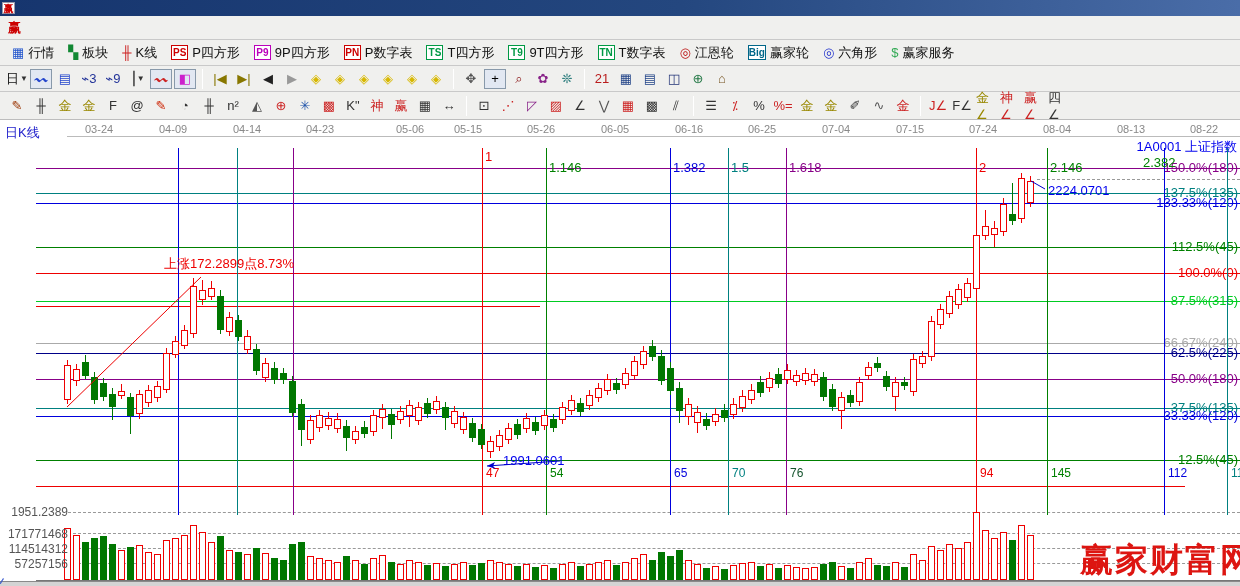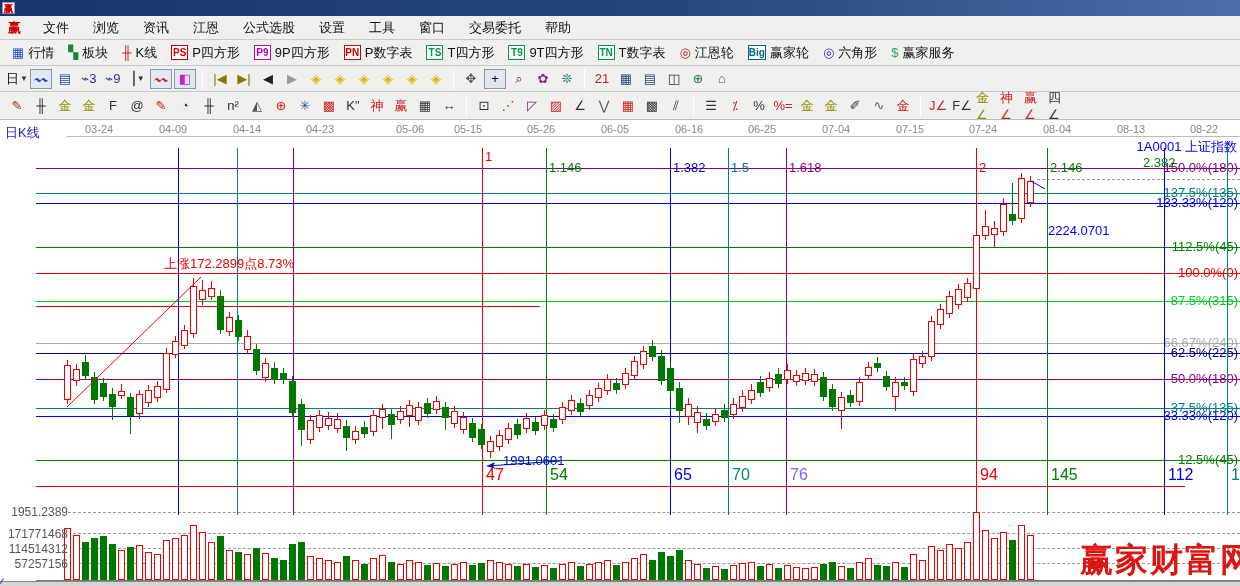--- a/index.html
+++ b/index.html
@@ -29,40 +29,39 @@
   .ico{width:22px;height:20px;display:flex;align-items:center;justify-content:center;
     font-size:13px;border:1px solid transparent;}
   .ico.pressed{border:1px solid #8899aa;background:#e2e8f2;}
   .dd{font-size:8px;color:#333;margin-left:1px;}
   
   #chart-layer{position:absolute;left:0;top:0;width:1240px;height:586px;}
   .hline,.vline,.cwick,.cbody,.vbar,.dash{position:absolute;}
   .lab{position:absolute;font-size:13px;line-height:13px;white-space:nowrap;}
   .pct{position:absolute;font-size:13px;line-height:12px;white-space:nowrap;right:2px;text-align:right;background:transparent;}
   .datelab{position:absolute;top:123px;font-size:11px;color:#888;white-space:nowrap;}
-  .numlab{position:absolute;top:466px;font-size:16px;white-space:nowrap;}
+  .numlab{position:absolute;top:466px;font-size:12px;white-space:nowrap;}
   .toplab{position:absolute;top:160px;font-size:13px;white-space:nowrap;}
   .vol-lab{position:absolute;left:4px;width:64px;text-align:right;font-size:12px;color:#555;}
   .bottomstrip{position:absolute;left:0;top:581px;width:1240px;height:5px;background:#d4d4d4;border-top:1px solid #8a8a8a;}
   .grip{position:absolute;left:1px;top:577px;color:#3355cc;font-size:8px;letter-spacing:-1px;}
   .watermark{position:absolute;left:1080px;top:538px;width:156px;color:#dd1511;font-size:33px;
     font-family:"Liberation Serif","DejaVu Serif",serif;font-weight:bold;letter-spacing:2px;white-space:nowrap;}
 </style>
 </head>
 <body>
 
 <div class="screen">
 
   <div class="titlebar">
     <span class="logo">赢</span>
   </div>
 
   <div class="menubar">
     <span class="mlogo">赢</span>
-    <span id="menu-items"><span class="mi">文件</span><span class="mi">浏览</span><span class="mi">资讯</span><span class="mi">江恩</span><span class="mi">公式选股</span><span class="mi">设置</span><span class="mi">工具</span><span class="mi">窗口</span><span class="mi">交易委托</span><span class="mi">帮助</span></span>
   </div>
 
   <div class="tb tb1" id="toolbar1">
       <span class="tbtn">
         <span class="g" style="color: rgb(34, 85, 204);">▦</span>
         <span>行情</span>
       </span>
       <span class="tbtn">
         <span class="g" style="color: rgb(17, 136, 51);">▚</span>
         <span>板块</span>
@@ -403,21 +402,21 @@
       <div class="toplab" style="left: 549px; top: 160px; color: rgb(0, 128, 0);">1.146</div>
       <div class="numlab" style="left: 550px; color: rgb(0, 128, 0);">54</div>
       <div class="vline" style="left: 670px; top: 148px; width: 1px; height: 367px; background: rgb(0, 0, 221);"></div>
       <div class="toplab" style="left: 673px; top: 160px; color: rgb(0, 0, 221);">1.382</div>
       <div class="numlab" style="left: 674px; color: rgb(0, 0, 221);">65</div>
       <div class="vline" style="left: 728px; top: 148px; width: 1px; height: 367px; background: rgb(0, 128, 128);"></div>
       <div class="toplab" style="left: 731px; top: 160px; color: rgb(0, 128, 128);">1.5</div>
       <div class="numlab" style="left: 732px; color: rgb(0, 128, 128);">70</div>
       <div class="vline" style="left: 786px; top: 148px; width: 1px; height: 367px; background: rgb(136, 0, 136);"></div>
       <div class="toplab" style="left: 789px; top: 160px; color: rgb(136, 0, 136);">1.618</div>
-      <div class="numlab" style="left: 790px; color: #8b5cf6;">76</div>
+      <div class="numlab" style="left: 790px; color: #14532d;">76</div>
       <div class="vline" style="left: 976px; top: 148px; width: 1px; height: 367px; background: rgb(238, 0, 0);"></div>
       <div class="toplab" style="left: 979px; top: 160px; color: rgb(238, 0, 0);">2</div>
       <div class="numlab" style="left: 980px; color: rgb(238, 0, 0);">94</div>
       <div class="vline" style="left: 1047px; top: 148px; width: 1px; height: 367px; background: rgb(0, 128, 0);"></div>
       <div class="toplab" style="left: 1050px; top: 160px; color: rgb(0, 128, 0);">2.146</div>
       <div class="numlab" style="left: 1051px; color: rgb(0, 128, 0);">145</div>
       <div class="vline" style="left: 1164px; top: 148px; width: 1px; height: 367px; background: rgb(0, 0, 221);"></div>
       <div class="numlab" style="left: 1168px; color: rgb(0, 0, 221);">112</div>
       <div class="vline" style="left: 1227px; top: 148px; width: 1px; height: 367px; background: rgb(0, 128, 128);"></div>
       <div class="numlab" style="left: 1231px; color: rgb(0, 128, 128);">118</div>
@@ -740,21 +739,21 @@
       <div class="cwick" style="left: 1012px; top: 183px; width: 1px; height: 42px; background: rgb(0, 119, 0);"></div>
       <div class="cbody" style="left: 1009px; top: 214px; width: 7px; height: 7px; background: rgb(0, 119, 0); border: 1px solid rgb(0, 119, 0);"></div>
       <div class="vbar" style="left: 1009px; top: 540px; width: 7px; height: 40px; background: rgb(0, 119, 0); border: 1px solid rgb(0, 119, 0);"></div>
       <div class="cwick" style="left: 1021px; top: 173px; width: 1px; height: 50px; background: rgb(238, 0, 0);"></div>
       <div class="cbody" style="left: 1018px; top: 178px; width: 7px; height: 41px; background: rgb(255, 255, 255); border: 1px solid rgb(238, 0, 0);"></div>
       <div class="vbar" style="left: 1018px; top: 525px; width: 7px; height: 55px; background: rgb(255, 255, 255); border: 1px solid rgb(238, 0, 0);"></div>
       <div class="cwick" style="left: 1030px; top: 176px; width: 1px; height: 31px; background: rgb(238, 0, 0);"></div>
       <div class="cbody" style="left: 1027px; top: 181px; width: 7px; height: 22px; background: rgb(255, 255, 255); border: 1px solid rgb(238, 0, 0);"></div>
       <div class="vbar" style="left: 1027px; top: 535px; width: 7px; height: 45px; background: rgb(255, 255, 255); border: 1px solid rgb(238, 0, 0);"></div>
       <div class="lab" style="left: 164px; top: 257px; color: rgb(238, 0, 0);">上涨172.2899点8.73%</div>
-      <div class="lab" style="left: 1048px; top: 184px; color: rgb(0, 0, 238); margin-top: 40px;">2224.0701</div>
+      <div class="lab" style="left: 1048px; top: 184px; color: rgb(0, 0, 238);">2224.0701</div>
       <div class="lab" style="left: 503px; top: 454px; color: rgb(0, 0, 238);">1991.0601</div>
       <div class="vol-lab" style="top: 505px;">1951.2389</div>
       <div class="vol-lab" style="top: 527px;">171771468</div>
       <div class="vol-lab" style="top: 542px;">114514312</div>
       <div class="vol-lab" style="top: 557px;">57257156</div>
       <svg width="1240" height="586" style="position: absolute; left: 0px; top: 0px; pointer-events: none;">
         <line x1="67" y1="407" x2="201" y2="277" stroke="#ee0000" stroke-width="1"></line>
         <line x1="1031" y1="181" x2="1045" y2="189" stroke="#0000cc" stroke-width="1"></line>
         <line x1="560" y1="461" x2="487" y2="466" stroke="#0000cc" stroke-width="1"></line>
         <path d="M487,466 l8,-4 l-2,4 l3,3 z" fill="#0000cc"></path>

